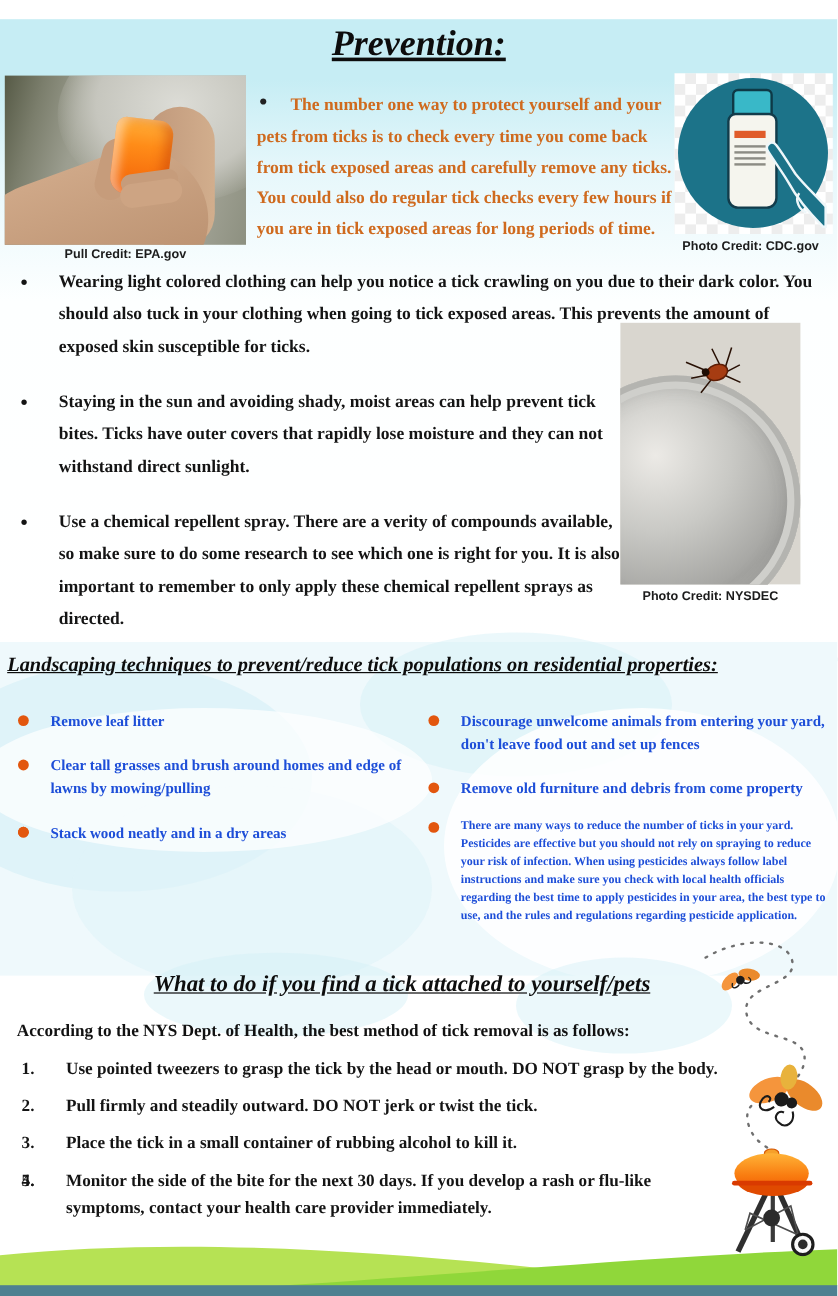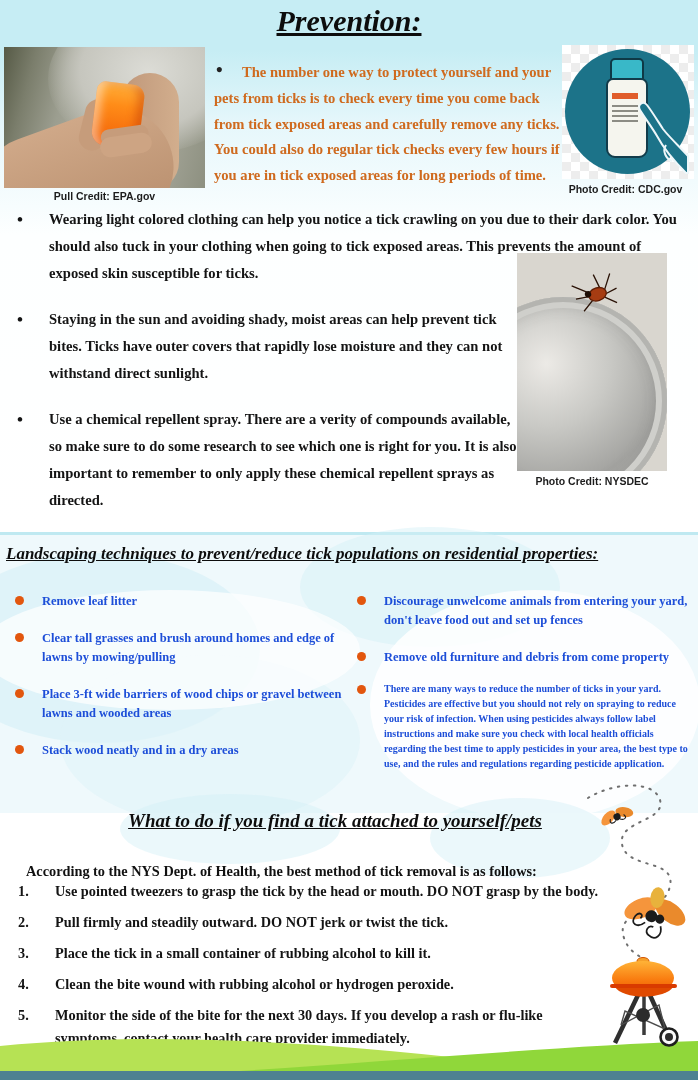--- a/index.html
+++ b/index.html
@@ -1,20 +1,20 @@
 <!DOCTYPE html>
 <html><head>
 <meta charset="utf-8">
 <style>
   html,body{margin:0;padding:0;background:#ffffff;}
   .page{position:relative;width:698px;height:1080px;overflow:hidden;background:#ffffff;
         font-family:"Liberation Serif",serif;font-weight:bold;color:#151515;}
 
   
-  .top-panel{position:absolute;top:0;left:0;width:698px;height:532px;
+  .top-panel{position:absolute;top:16px;left:0;width:698px;height:532px;
     background:linear-gradient(180deg,#c6edf4 0px,#c6edf4 50px,#e6f7fb 125px,#fdffff 235px,#ffffff 100%);
     border-bottom:3px solid #bfe9f1;}
   .title{position:absolute;top:4px;left:0;width:698px;text-align:center;margin:0;
     font-size:30px;font-style:italic;font-weight:bold;text-decoration:underline;color:#0d0d0d;}
 
   
   .epa-photo{position:absolute;left:4px;top:47px;width:201px;height:141px;overflow:hidden;
     background:linear-gradient(105deg,#565a46 0%,#7b7e6c 14%,#9c9e90 30%,#b5b5a9 58%,#a4a598 78%,#8d9080 100%);}
   .epa-shirt{position:absolute;left:22%;top:-30%;width:100%;height:105%;border-radius:50%;
     background:radial-gradient(ellipse at 50% 45%,#dcdcd6 0%,#c6c6be 48%,rgba(198,198,190,0) 74%);}
@@ -74,21 +74,21 @@
   .col-left{left:12px;width:332px;}
   .col-right{left:354px;width:340px;}
   .obullet{position:relative;padding-left:30px;color:#1d4ed8;font-size:12.5px;line-height:19px;margin-bottom:18px;}
   .obullet .odot{position:absolute;left:3px;top:4px;width:9px;height:9px;border-radius:50%;background:#e2560e;}
   .obullet.tight{font-size:10px;line-height:15px;margin-bottom:0;}
 
   
   .bottom{position:absolute;top:810px;left:0;width:698px;height:270px;}
   .removal-heading{position:absolute;top:0px;left:30px;width:610px;margin:0;text-align:center;z-index:2;
     font-size:19px;font-style:italic;font-weight:bold;text-decoration:underline;color:#0d0d0d;}
-  .according{position:absolute;top:41px;left:14px;margin:12px;font-size:14.3px;color:#111;z-index:2;}
+  .according{position:absolute;top:41px;left:14px;margin:0;font-size:14.3px;color:#111;z-index:2;}
   .steps{position:absolute;top:70px;left:18px;width:582px;margin:0;padding:0;list-style:none;z-index:2;}
   .steps li{position:relative;padding-left:37px;font-size:14.3px;line-height:23px;margin-bottom:8px;color:#141414;}
   .steps li .num{position:absolute;left:0;top:0;}
 
   
   .bees-svg{position:absolute;left:584px;top:780px;z-index:1;}
   .grill-svg{position:absolute;left:595px;top:953px;z-index:3;}
   .grass-svg{position:absolute;left:0;top:1035px;z-index:2;}
   .footer-bar{position:absolute;left:0;top:1071px;width:698px;height:9px;background:#4e8191;z-index:4;}
 </style>
@@ -173,21 +173,20 @@
       <div class="obullet">
         <span class="odot"></span>
         <span>Remove leaf litter</span>
       </div>
       <div class="obullet">
         <span class="odot"></span>
         <span>Clear tall grasses and brush around homes and edge of lawns by mowing/pulling</span>
       </div>
       <div class="obullet">
         <span class="odot"></span>
-        <span>Place 3-ft wide barriers of wood chips or gravel between lawns and wooded areas</span>
       </div>
       <div class="obullet">
         <span class="odot"></span>
         <span>Stack wood neatly and in a dry areas</span>
       </div>
     </div>
 
     <div class="col col-right">
       <div class="obullet">
         <span class="odot"></span>
@@ -219,21 +218,20 @@
       <li>
         <span class="num">2.</span>
         <span>Pull firmly and steadily outward. DO NOT jerk or twist the tick.</span>
       </li>
       <li>
         <span class="num">3.</span>
         <span>Place the tick in a small container of rubbing alcohol to kill it.</span>
       </li>
       <li>
         <span class="num">4.</span>
-        <span>Clean the bite wound with rubbing alcohol or hydrogen peroxide.</span>
       </li>
       <li>
         <span class="num">5.</span>
         <span>Monitor the side of the bite for the next 30 days. If you develop a rash or flu-like symptoms, contact your health care provider immediately.</span>
       </li>
     </ol>
   </section>
 
   <svg class="bees-svg" width="114" height="180" viewBox="0 0 114 180">
     <path d="M4,18 C30,2 70,0 76,20 C82,42 34,40 38,64 C42,90 92,78 86,106 C80,136 30,128 40,158 C44,170 52,174 58,178" fill="none" stroke="#6f6f6f" stroke-width="2" stroke-linecap="round" stroke-dasharray="1.5,6.5"></path>

